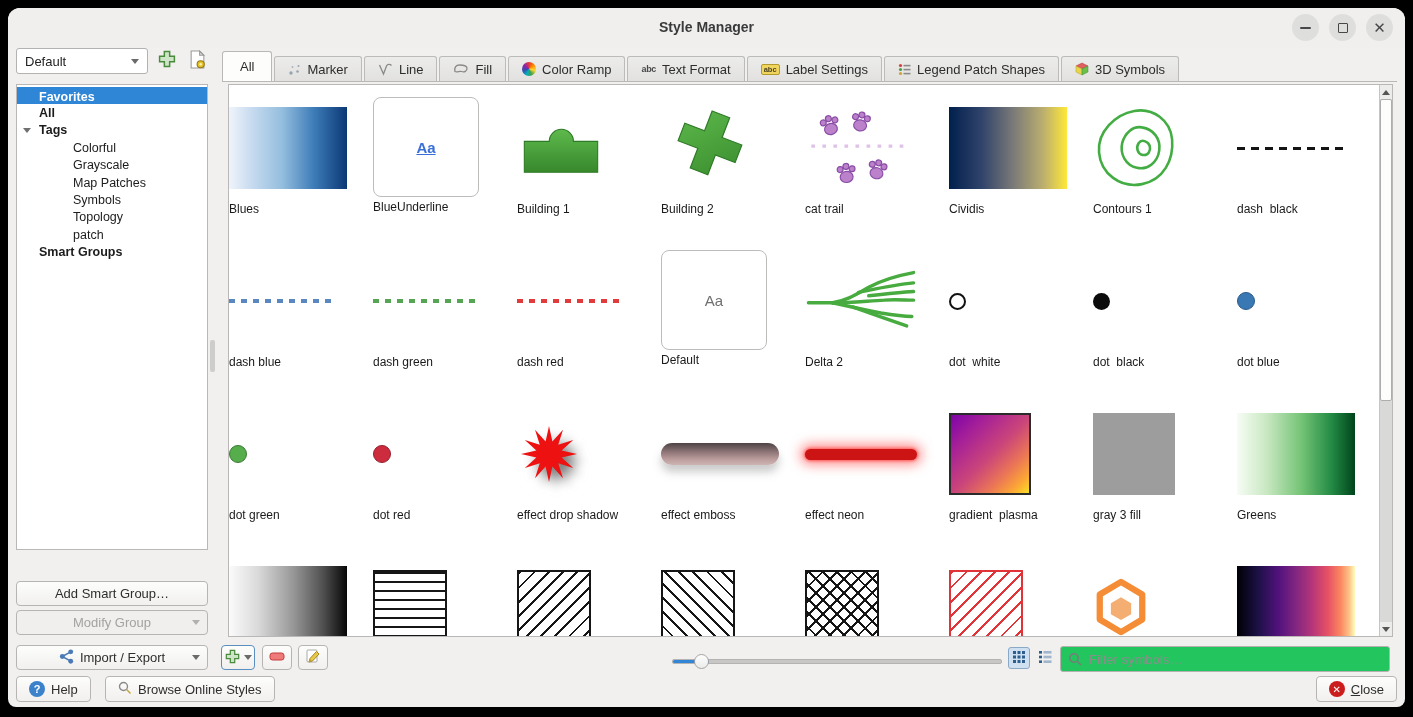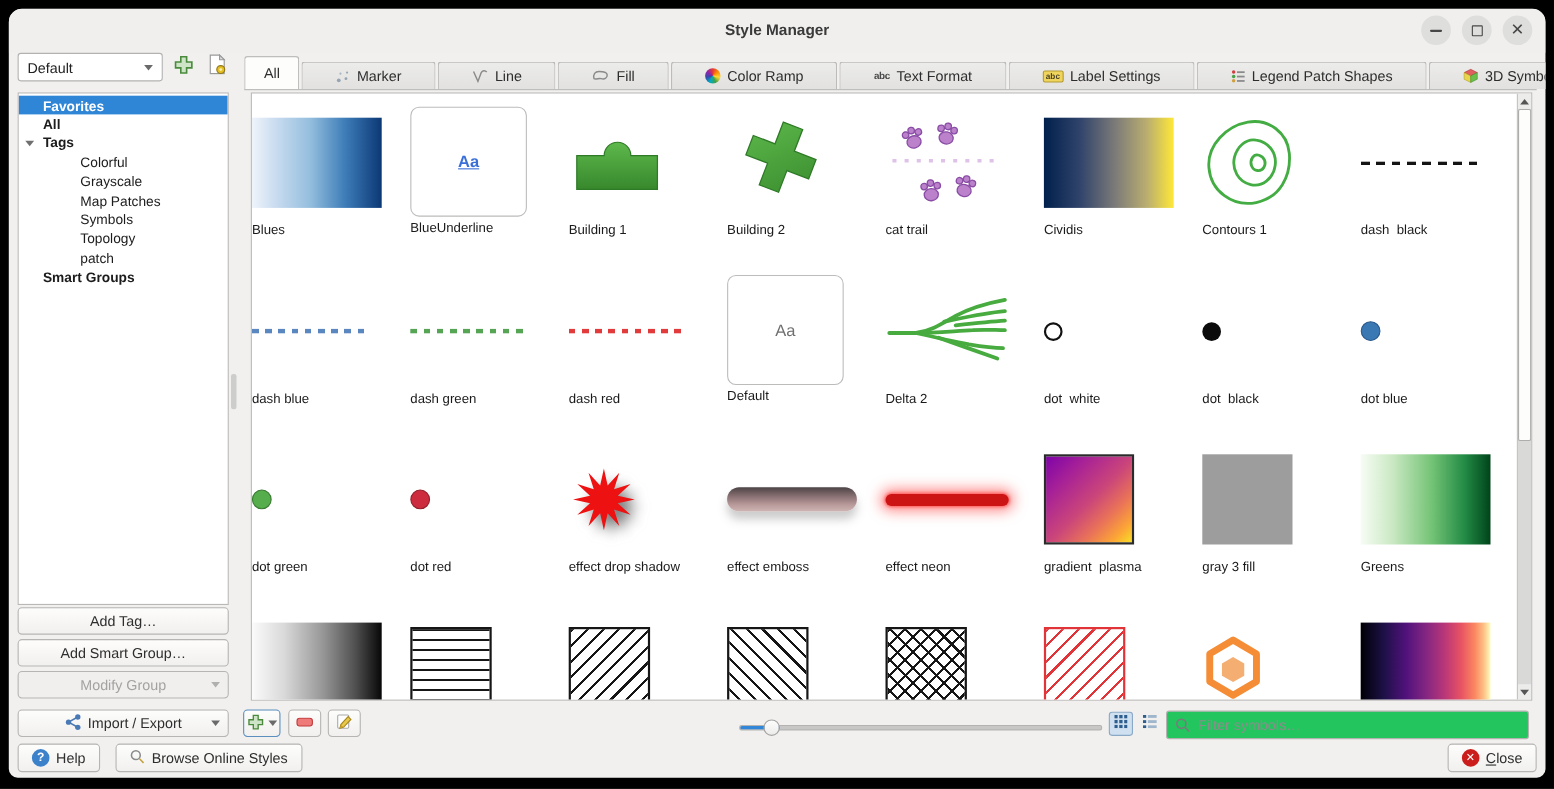--- a/index.html
+++ b/index.html
@@ -16,21 +16,21 @@
   .wbtn .sq{width:10px;height:10px;border:1.6px solid #474747;border-radius:1px;}
   .wbtn .x{font-size:15px;line-height:1;color:#474747;}
   
   .combo{position:absolute;left:8px;top:40px;width:132px;height:26px;background:#fff;border:1px solid #b3b2b1;
     border-radius:3px;display:flex;align-items:center;padding:0 8px;font-size:13px;color:#222;}
   .combo .dd-arrow{margin-left:auto;}
   .dd-arrow{width:0;height:0;border-left:4px solid transparent;border-right:4px solid transparent;border-top:5px solid #6a6a6a;}
   .tool-ico{position:absolute;top:42px;width:22px;height:22px;display:flex;align-items:center;justify-content:center;}
   
   .tabbar{position:absolute;left:214px;right:8px;top:44px;height:30px;display:flex;align-items:flex-end;border-bottom:1px solid #b9b8b7;}
-  .tab{height:25px;display:flex;align-items:center;gap:6px;padding:0 30px;font-size:13px;color:#2d2d2d;
+  .tab{height:25px;display:flex;align-items:center;gap:6px;padding:0 13px;font-size:13px;color:#2d2d2d;
     background:linear-gradient(#ececeb,#e2e1e0);border:1px solid #bcbbba;border-bottom:none;border-radius:3px 3px 0 0;margin-right:2px;white-space:nowrap;}
   .tab.active{height:30px;background:#fdfdfc;border-color:#b9b8b7;padding:0 17px;}
   .ticon{display:inline-flex;align-items:center;}
   .ramp-wheel{width:14px;height:14px;border-radius:50%;
     background:conic-gradient(#e53935,#fb8c00,#fdd835,#43a047,#00acc1,#3949ab,#8e24aa,#e53935);}
   .abc-dark{font-size:9px;font-weight:bold;color:#4a4a4a;letter-spacing:-.3px;}
   .abc-badge{font-size:7.5px;font-weight:bold;color:#4c4325;background:#efd45e;border:1px solid #b49a2e;border-radius:2px;padding:0 2px;line-height:9px;}
   
   .tree{position:absolute;left:8px;top:76px;width:192px;height:466px;background:#fff;border:1px solid #b9b8b7;padding-top:2px;overflow:hidden;}
   .trow{position:relative;height:17.4px;display:flex;align-items:center;font-size:12.5px;color:#1c1c1c;padding-left:22px;white-space:nowrap;}
@@ -253,23 +253,20 @@
       </div>
       <div class="trow lv2">
         <span>patch</span>
       </div>
       <div class="trow b">
         <span>Smart Groups</span>
       </div>
     </div>
   <div class="splitter"></div>
 
-  <div class="btn side-btn" style="top:544px;">
-    <span>Add Tag…</span>
-    </div>
   <div class="btn side-btn" style="top:573px;">
     <span>Add Smart Group…</span>
     </div>
   <div class="btn side-btn disabled" style="top:602px;">
     <span>Modify Group</span>
     <span class="dd-arrow dd-right" style="border-top-color:#b0b0af;"></span>
     </div>
   <div class="btn side-btn" style="top:637px;">
     <span><svg width="15" height="15" viewBox="0 0 16 16">
           <path d="M3.5 8 L12.5 3 M3.5 8 L12.5 13" stroke="#4a7ab5" stroke-width="1.6" fill="none"></path>

